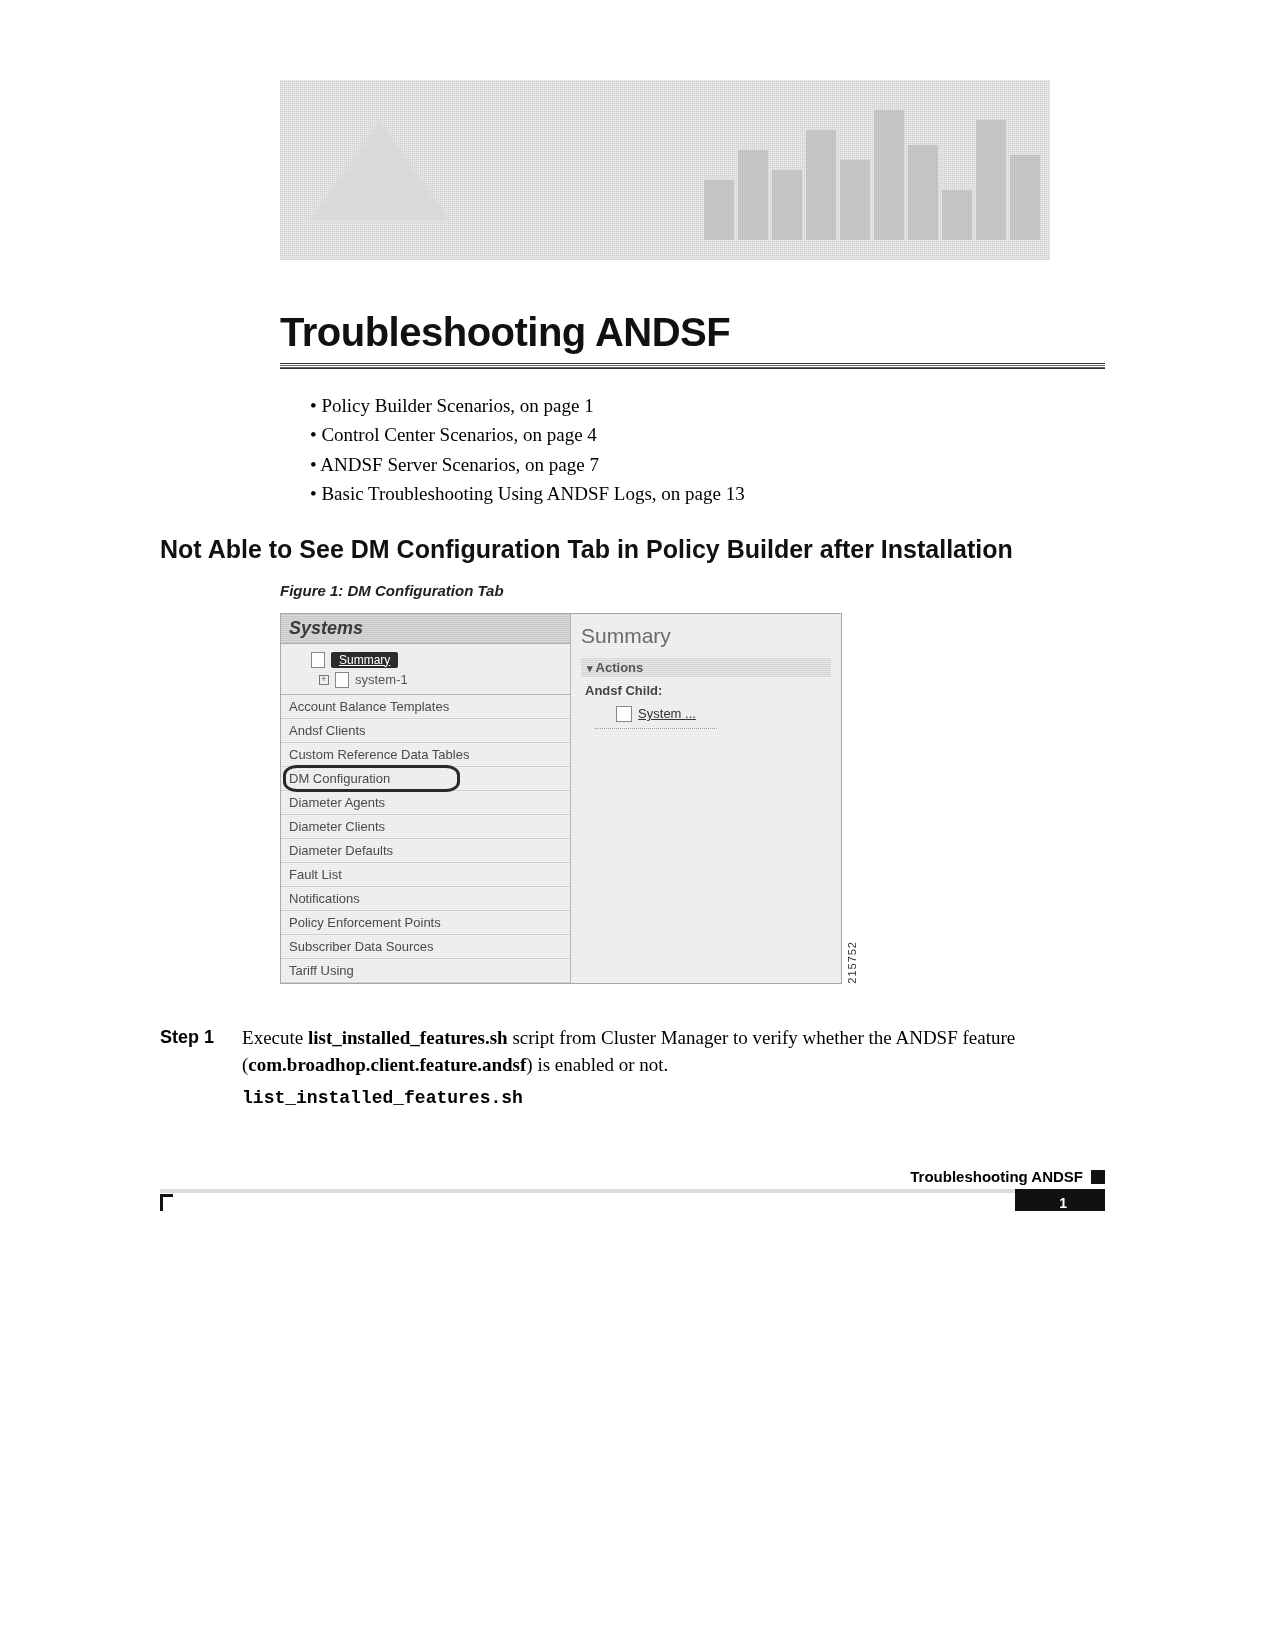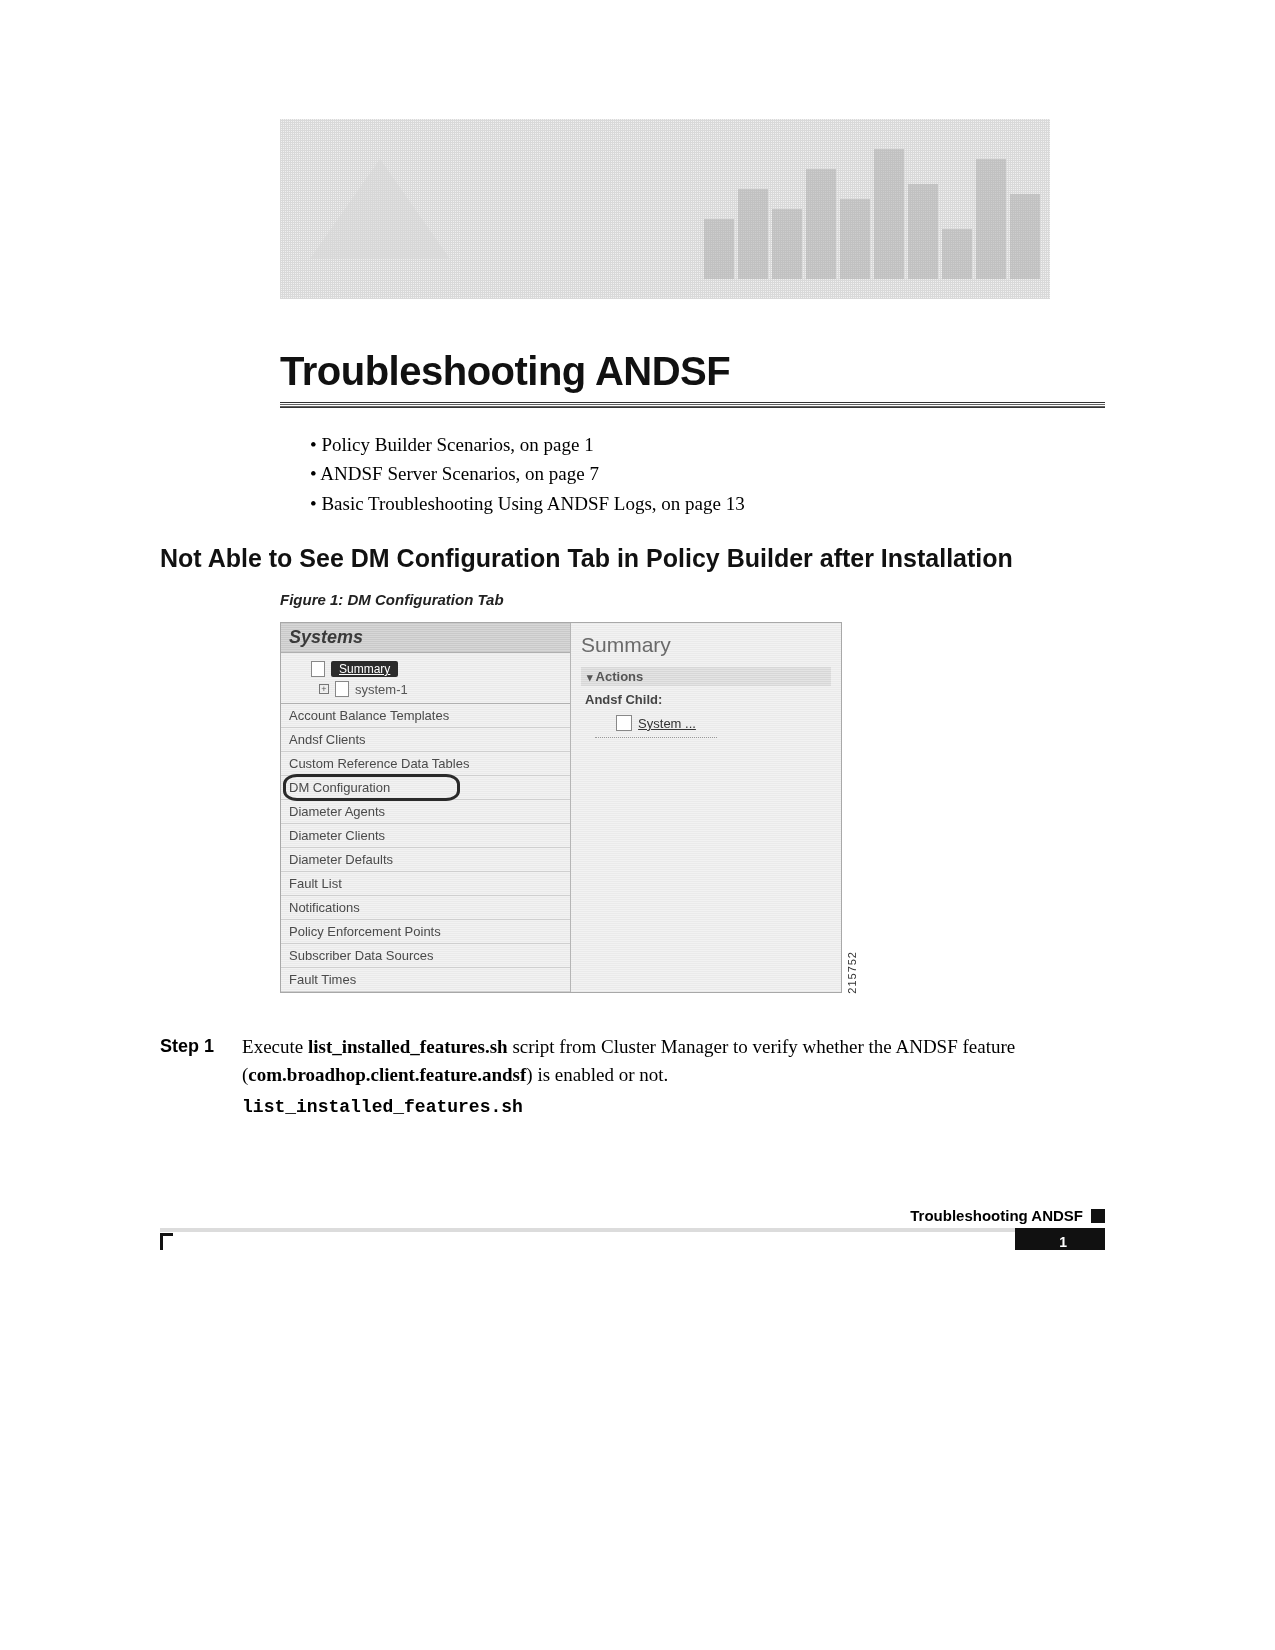--- a/index.html
+++ b/index.html
@@ -10,21 +10,20 @@
     color: #000;
     width: 1275px;
     height: 1650px;
     position: relative;
   }
   .page {
     position: relative;
     width: 1275px;
     height: 1253px;
     box-sizing: border-box;
-    margin-top: 39px;
   }
   .content {
     position: absolute;
     left: 160px;
     right: 170px;
     top: 80px;
   }
   
   .banner {
     margin-left: 120px;
@@ -333,20 +332,21 @@
           <span style="height:120px"></span>
         <span style="height:85px"></span>
       </div>
     </div>
 
     <div class="chapter-title">Troubleshooting ANDSF</div>
     <div class="title-rule"></div>
 
     <div class="toc">
       <div class="item">Policy Builder Scenarios, on page 1</div>
+      <div class="item">Control Center Scenarios, on page 4</div>
       <div class="item">ANDSF Server Scenarios, on page 7</div>
       <div class="item">Basic Troubleshooting Using ANDSF Logs, on page 13</div>
     </div>
 
     <div class="h2">Not Able to See DM Configuration Tab in Policy Builder after Installation</div>
 
     <div class="figcap">Figure 1: DM Configuration Tab</div>
 
     <div class="figure-wrap">
       <div class="pb">
@@ -368,21 +368,21 @@
             <div class="row">Andsf Clients</div>
             <div class="row">Custom Reference Data Tables</div>
             <div class="row highlight">DM Configuration</div>
             <div class="row">Diameter Agents</div>
             <div class="row">Diameter Clients</div>
             <div class="row">Diameter Defaults</div>
             <div class="row">Fault List</div>
             <div class="row">Notifications</div>
             <div class="row">Policy Enforcement Points</div>
             <div class="row">Subscriber Data Sources</div>
-            <div class="row">Fault Times</div>
+            <div class="row">Tariff Using</div>
           </div>
         </div>
         <div class="col right">
           <div class="summary">Summary</div>
           <div class="actions-head">Actions</div>
           <div class="sub">Andsf Child:</div>
           <div class="link">
             <span class="ico"></span>
             <span>System ...</span>
           </div>

